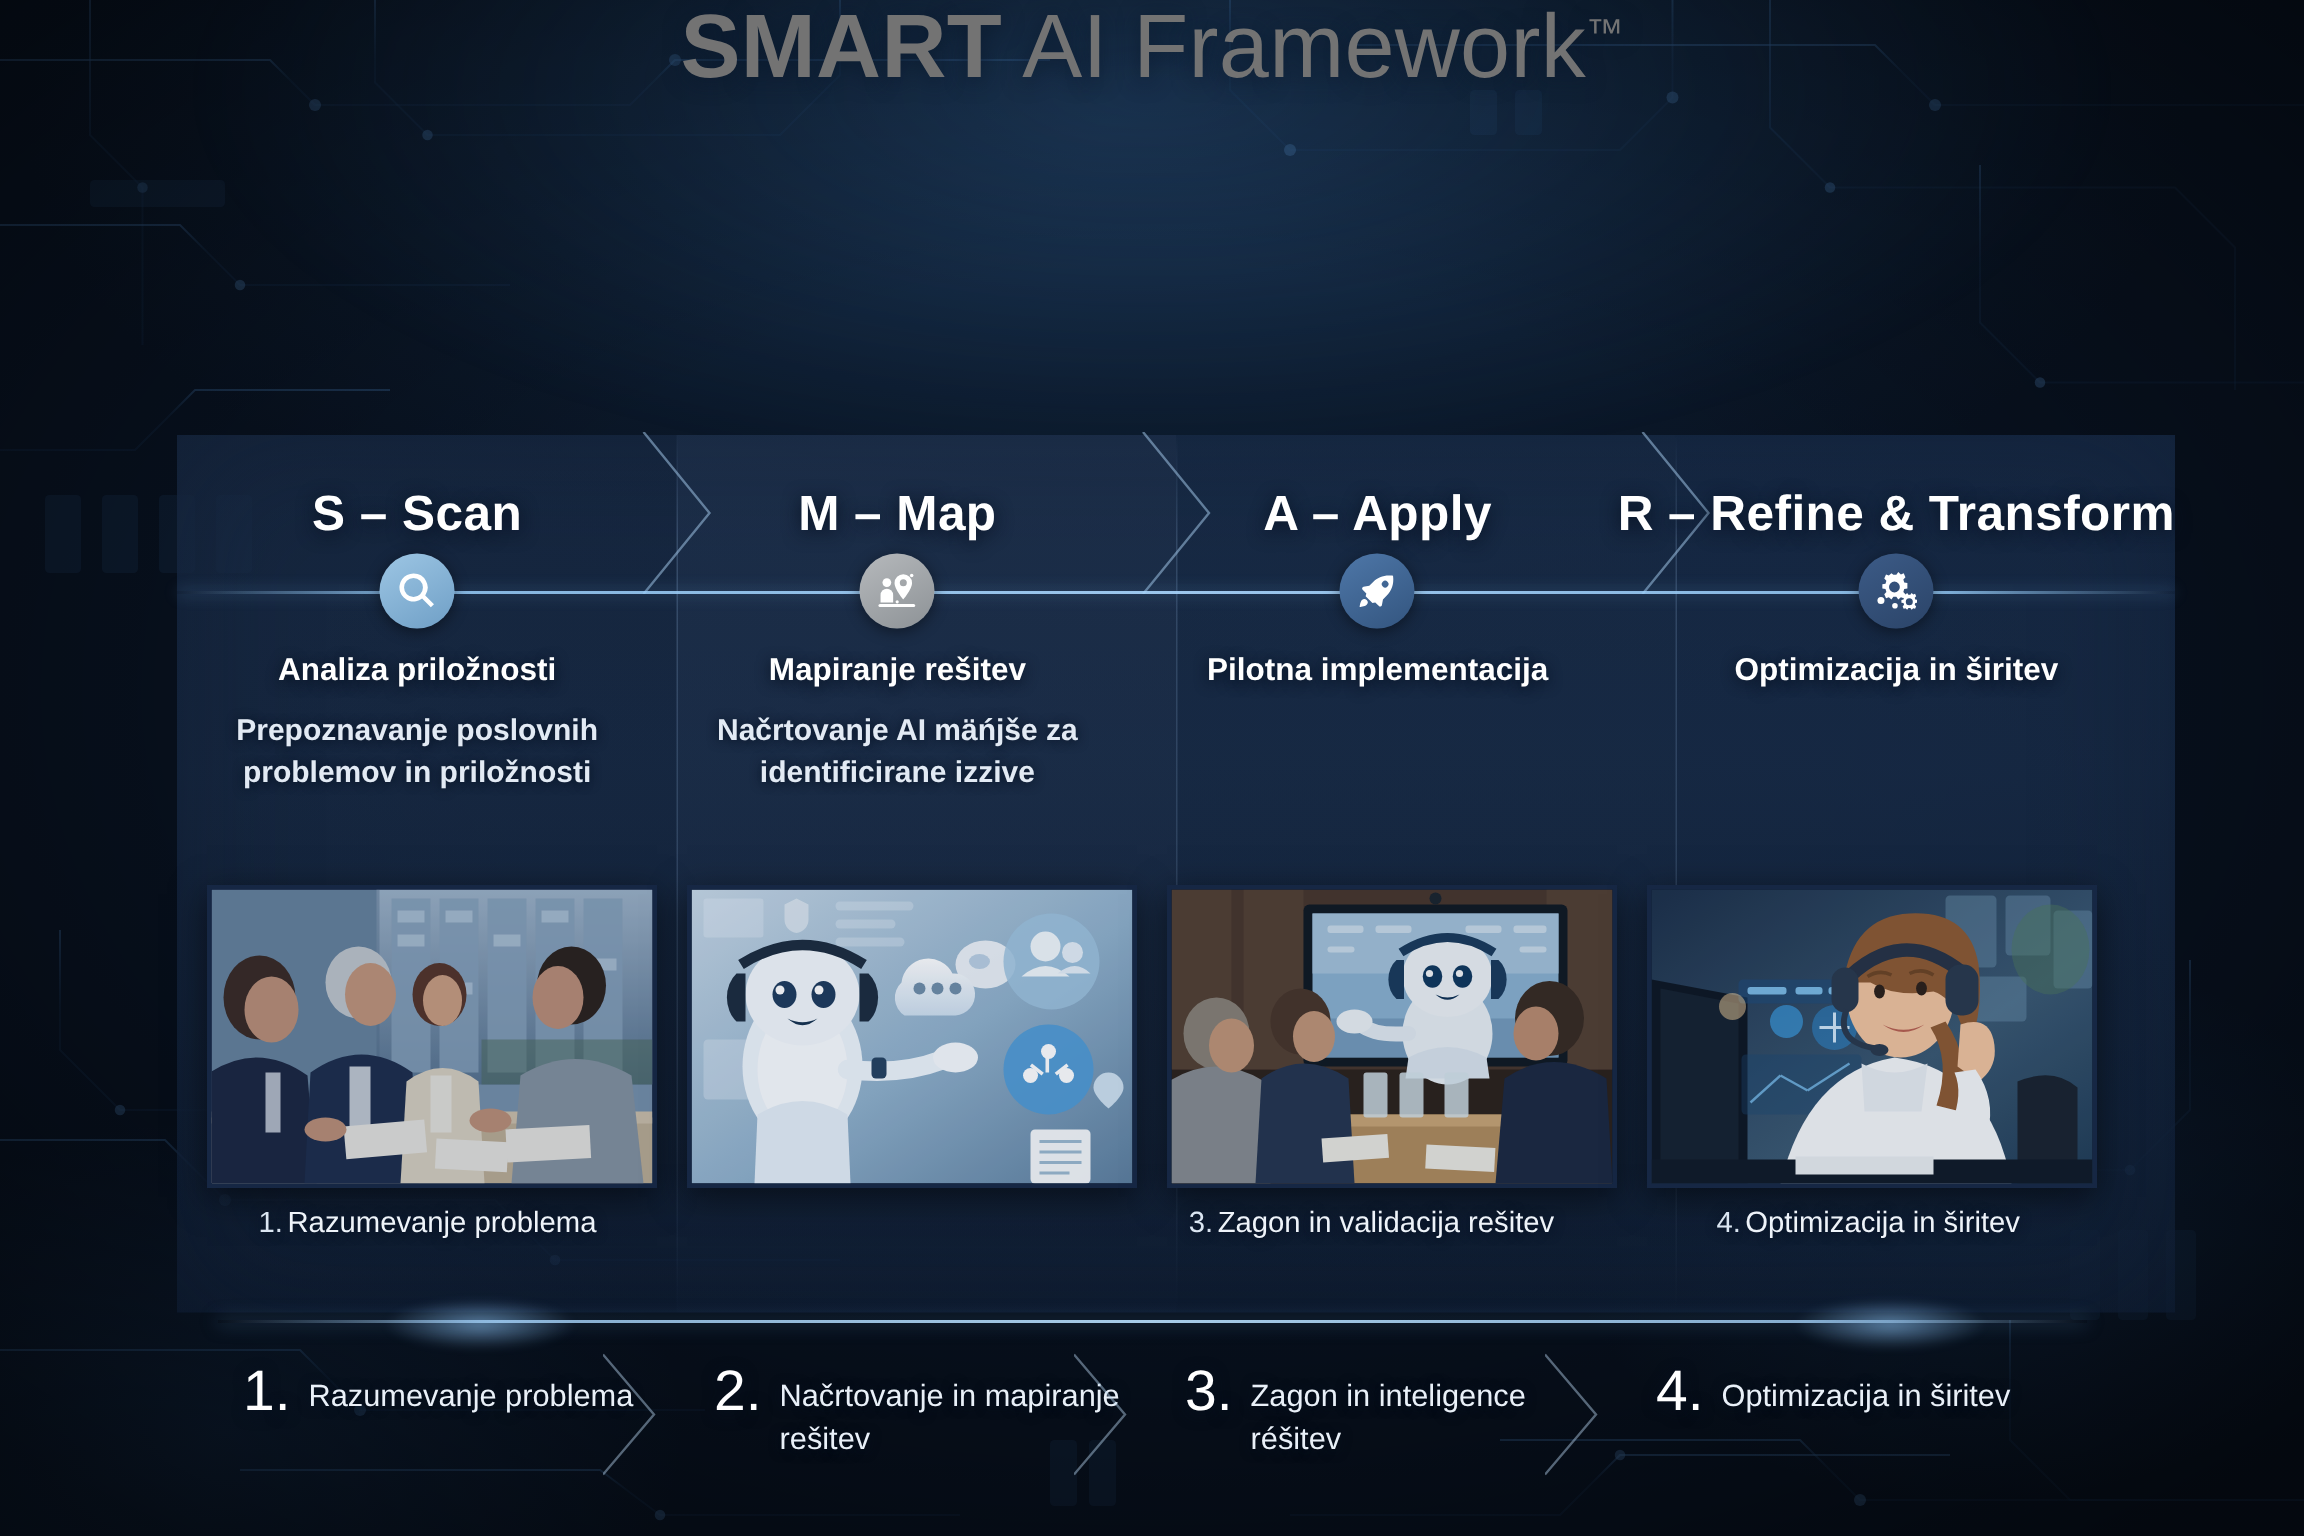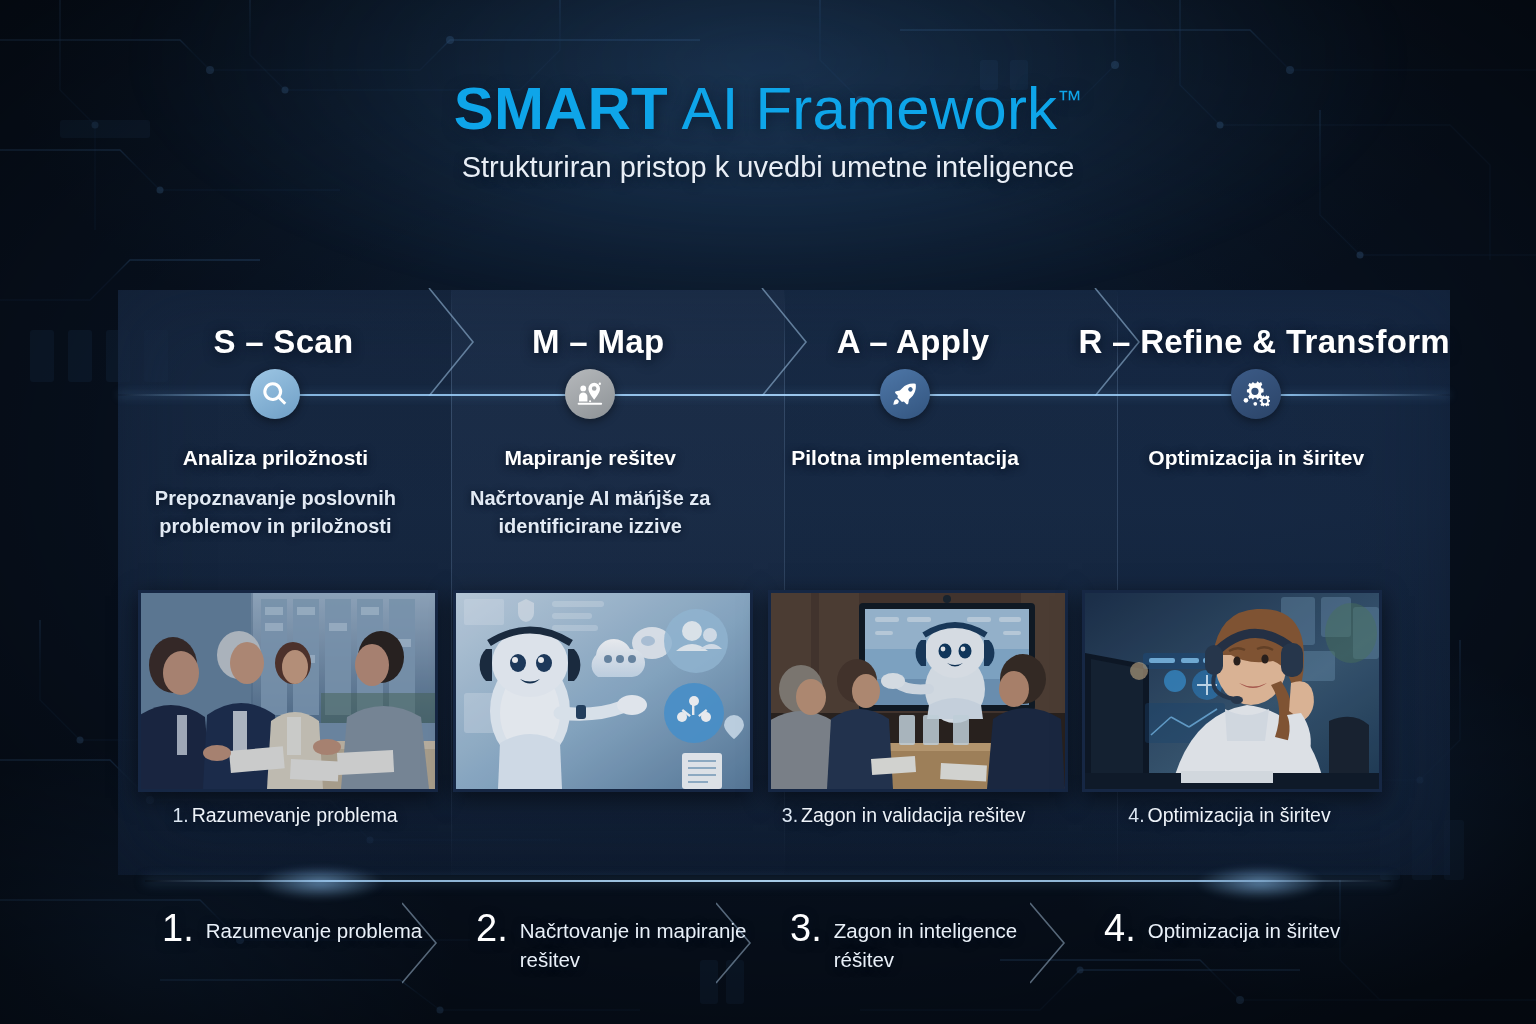--- a/index.html
+++ b/index.html
@@ -34,22 +34,22 @@
     background:radial-gradient(ellipse at center, rgba(40,90,150,.18), rgba(0,0,0,0) 70%);
   }
   .glow-br{
     position:absolute;right:-60px;bottom:20px;width:560px;height:380px;border-radius:50%;
     background:radial-gradient(ellipse at center, rgba(45,105,170,.16), rgba(0,0,0,0) 70%);
   }
 
   
   .header{position:absolute;top:0;left:0;right:0;text-align:center;z-index:5;}
   .title{
-    margin:0;padding-top:78px;
-    font-size:60px;line-height:1.02;color:#0ea5e9;font-weight:400;
+    margin:0;
+    font-size:60px;line-height:1.02;color:#737373;font-weight:400;
     letter-spacing:.2px;
     text-shadow:0 2px 14px rgba(10,25,45,.9);
   }
   .title .t-strong{font-weight:700;}
   .title .tm{font-size:25px;vertical-align:super;font-weight:400;letter-spacing:0;}
   .subtitle{
     margin:12px 0 0 0;font-size:29px;color:#e8eef6;font-weight:400;
     text-shadow:0 2px 10px rgba(8,20,38,.9);
   }
 
@@ -75,21 +75,20 @@
   
   .chev-sep{position:absolute;top:-2px;width:60px;height:108px;pointer-events:none;}
 
   
   .cols{position:absolute;inset:0;display:flex;z-index:3;}
   .col{flex:1;position:relative;display:flex;flex-direction:column;align-items:center;}
 
   .col-head{
     height:104px;display:flex;align-items:center;justify-content:center;width:100%;
     box-sizing:border-box;
-    padding-left:16px;
   }
   .col-head-text{
     font-size:33px;font-weight:700;color:#ffffff;letter-spacing:.3px;
     text-shadow:0 2px 12px rgba(6,16,32,.95);white-space:nowrap;
   }
 
   
   .rule{
     position:absolute;left:0;right:0;top:104px;height:2px;z-index:2;
     background:linear-gradient(90deg, rgba(130,190,240,0) 0%, rgba(150,205,250,.85) 12%, rgba(170,215,255,.9) 50%, rgba(150,205,250,.85) 88%, rgba(130,190,240,0) 100%);
@@ -102,21 +101,21 @@
     display:flex;align-items:center;justify-content:center;
     box-shadow:0 2px 10px rgba(0,0,0,.45);
   }
   .icon-wrap.ic1{background:linear-gradient(150deg,#9dc6e4,#6f9fc6);}
   .icon-wrap.ic2{background:linear-gradient(150deg,#b6b9bc,#8d9296);}
   .icon-wrap.ic3{background:linear-gradient(150deg,#4e77a8,#33557f);}
   .icon-wrap.ic4{background:linear-gradient(150deg,#3c5b87,#2b4468);}
   .icon-wrap svg{width:28px;height:28px;fill:#ffffff;}
 
   .col-title{
-    margin-top:27px;font-size:21px;font-weight:700;color:#ffffff;text-align:center;
+    margin-top:16px;font-size:21px;font-weight:700;color:#ffffff;text-align:center;
     text-shadow:0 2px 9px rgba(6,16,32,.95);padding:0 8px;
   }
   .col-desc{
     margin-top:14px;font-size:20px;line-height:1.42;color:#e2eaf4;text-align:center;
     font-weight:700;text-shadow:0 1px 7px rgba(6,16,32,.9);
     max-width:300px;
   }
 
   
   .thumb{
@@ -232,21 +231,20 @@
   </svg>
 
   <div class="glow-top"></div>
   <div class="glow-bl"></div>
   <div class="glow-br"></div>
   <div class="bg-vignette"></div>
 </div>
 
 <div class="header">
   <h1 class="title"><span class="t-strong">SMART</span><span> AI Framework</span><span class="tm">™</span></h1>
-  <p class="subtitle">Strukturiran pristop k uvedbi umetne inteligence</p>
 </div>
 
 <div class="panel">
   <div class="col-tints">
     <div class="col-tint t1"></div>
     <div class="col-tint t2"></div>
     <div class="col-tint t3"></div>
     <div class="col-tint t4"></div>
   </div>
 

